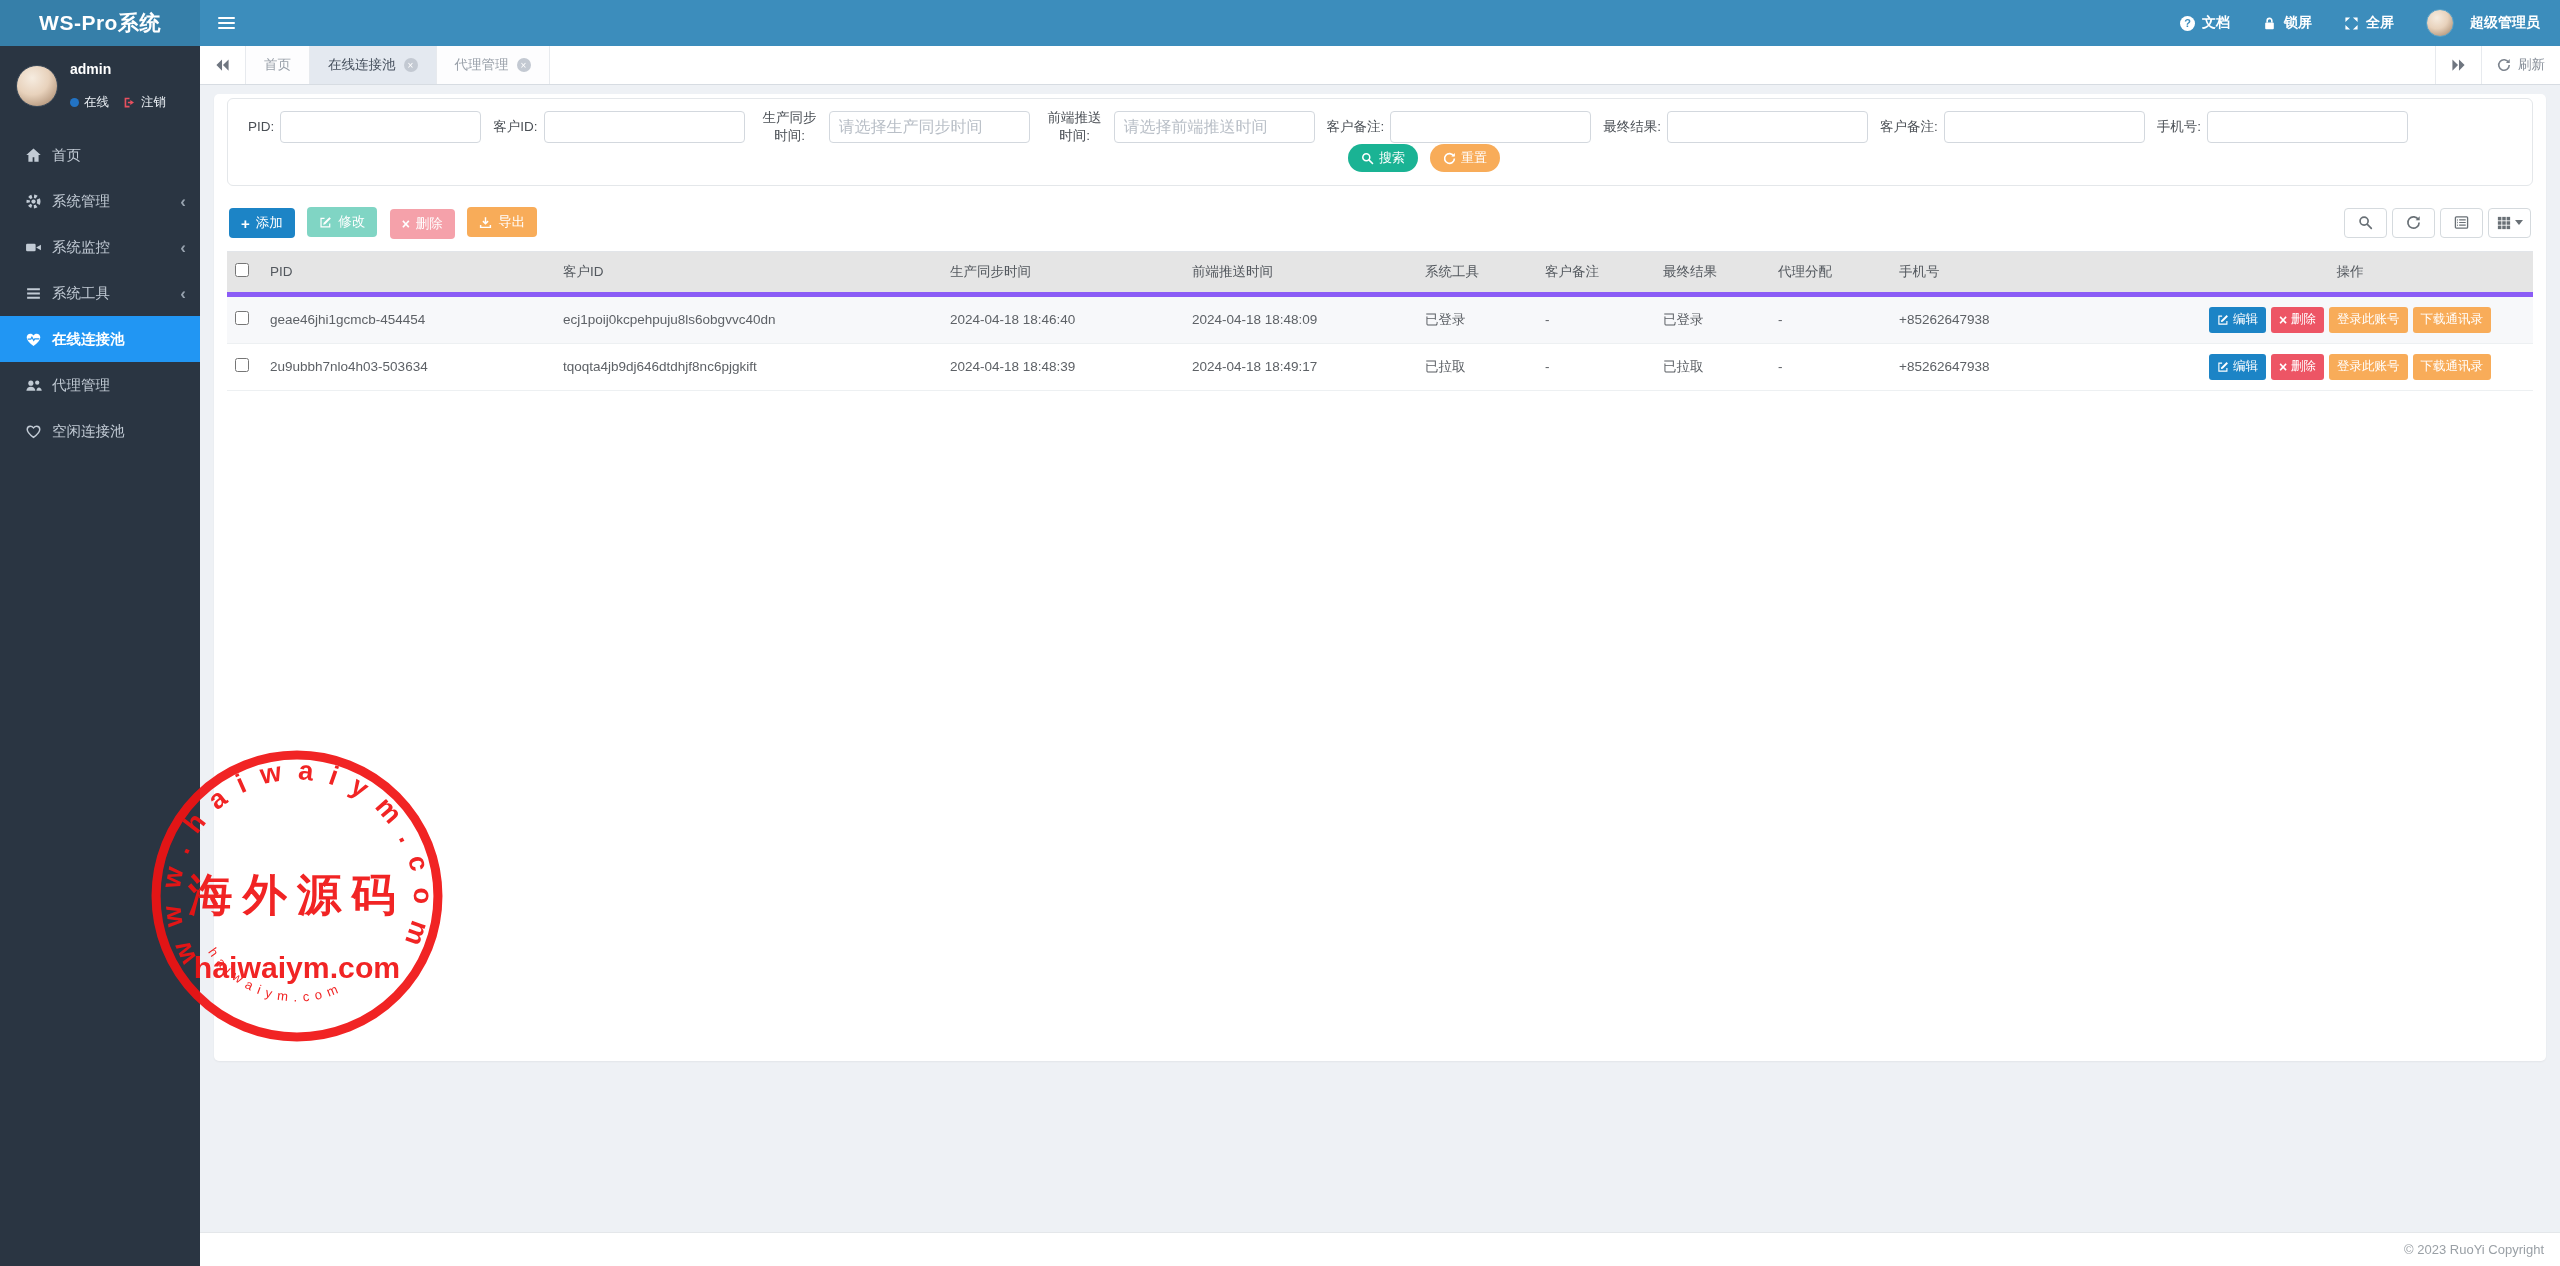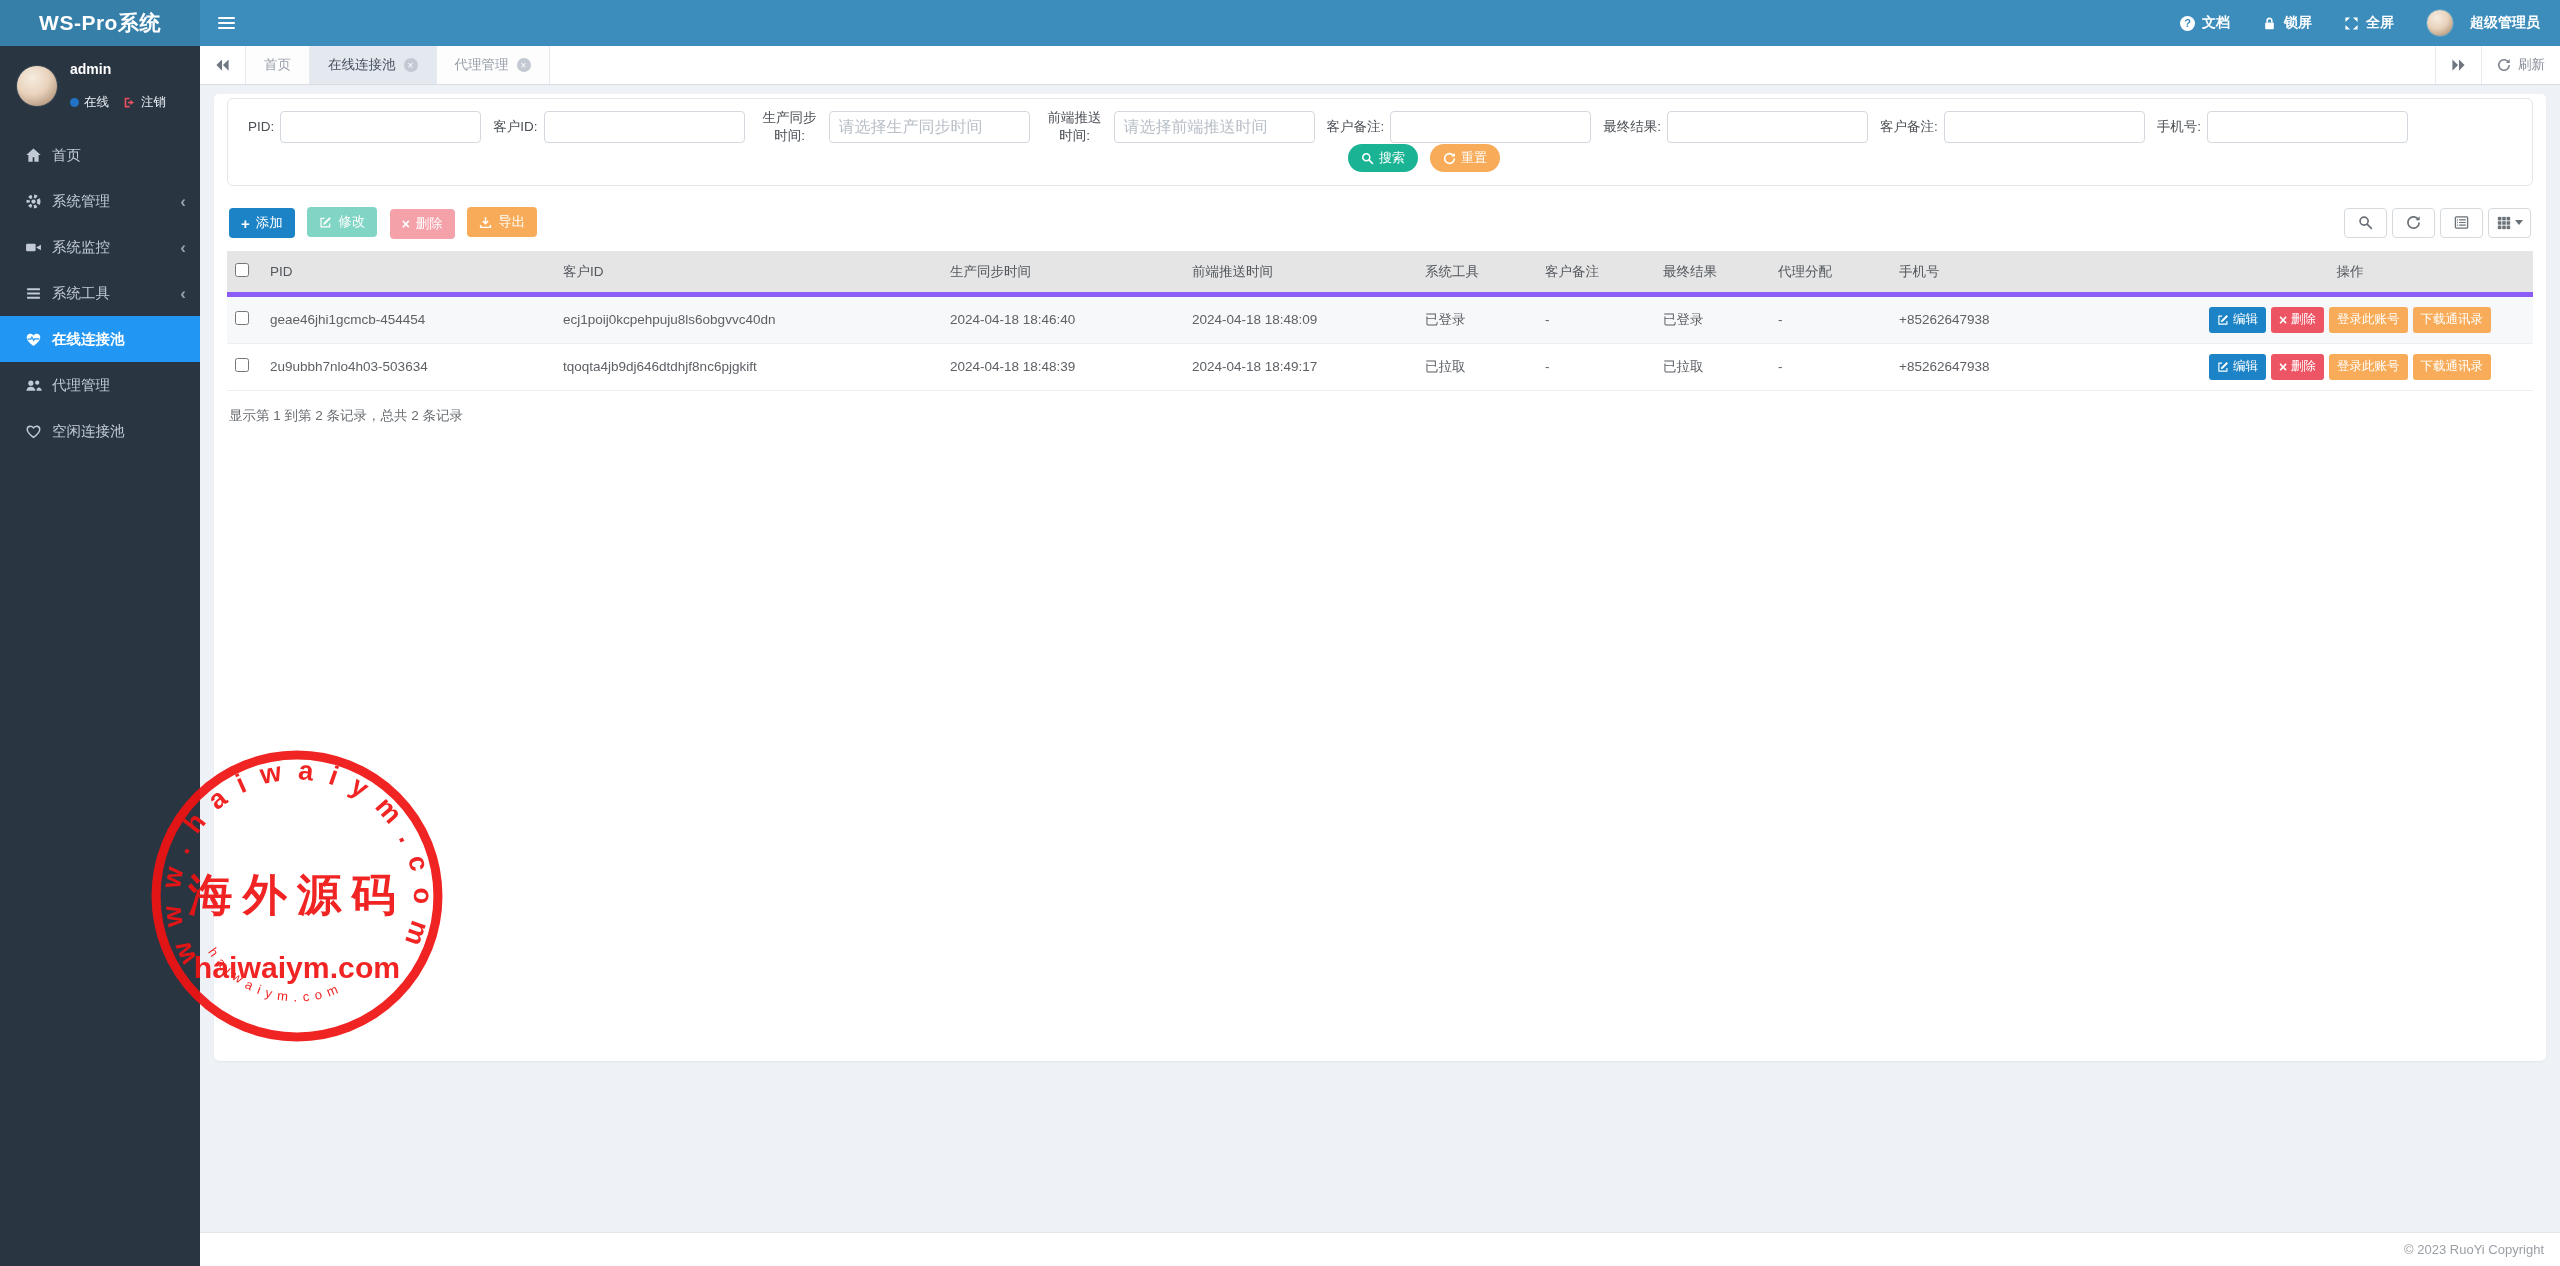--- a/index.html
+++ b/index.html
@@ -504,21 +504,20 @@
               </button>
               <button class="mini-btn mini-warning">
                 <span>下载通讯录</span>
               </button>
             </div>
           </td>
         </tr>
       </tbody>
     </table>
 
-    <div class="summary">显示第 1 到第 2 条记录，总共 2 条记录</div>
   </div>
 </main>
 
 <footer id="footer">
   <span>© 2023 RuoYi Copyright</span>
 </footer>
 
 <div id="stamp">
   <svg viewBox="0 0 300 300" width="302" height="302">
     <defs>

